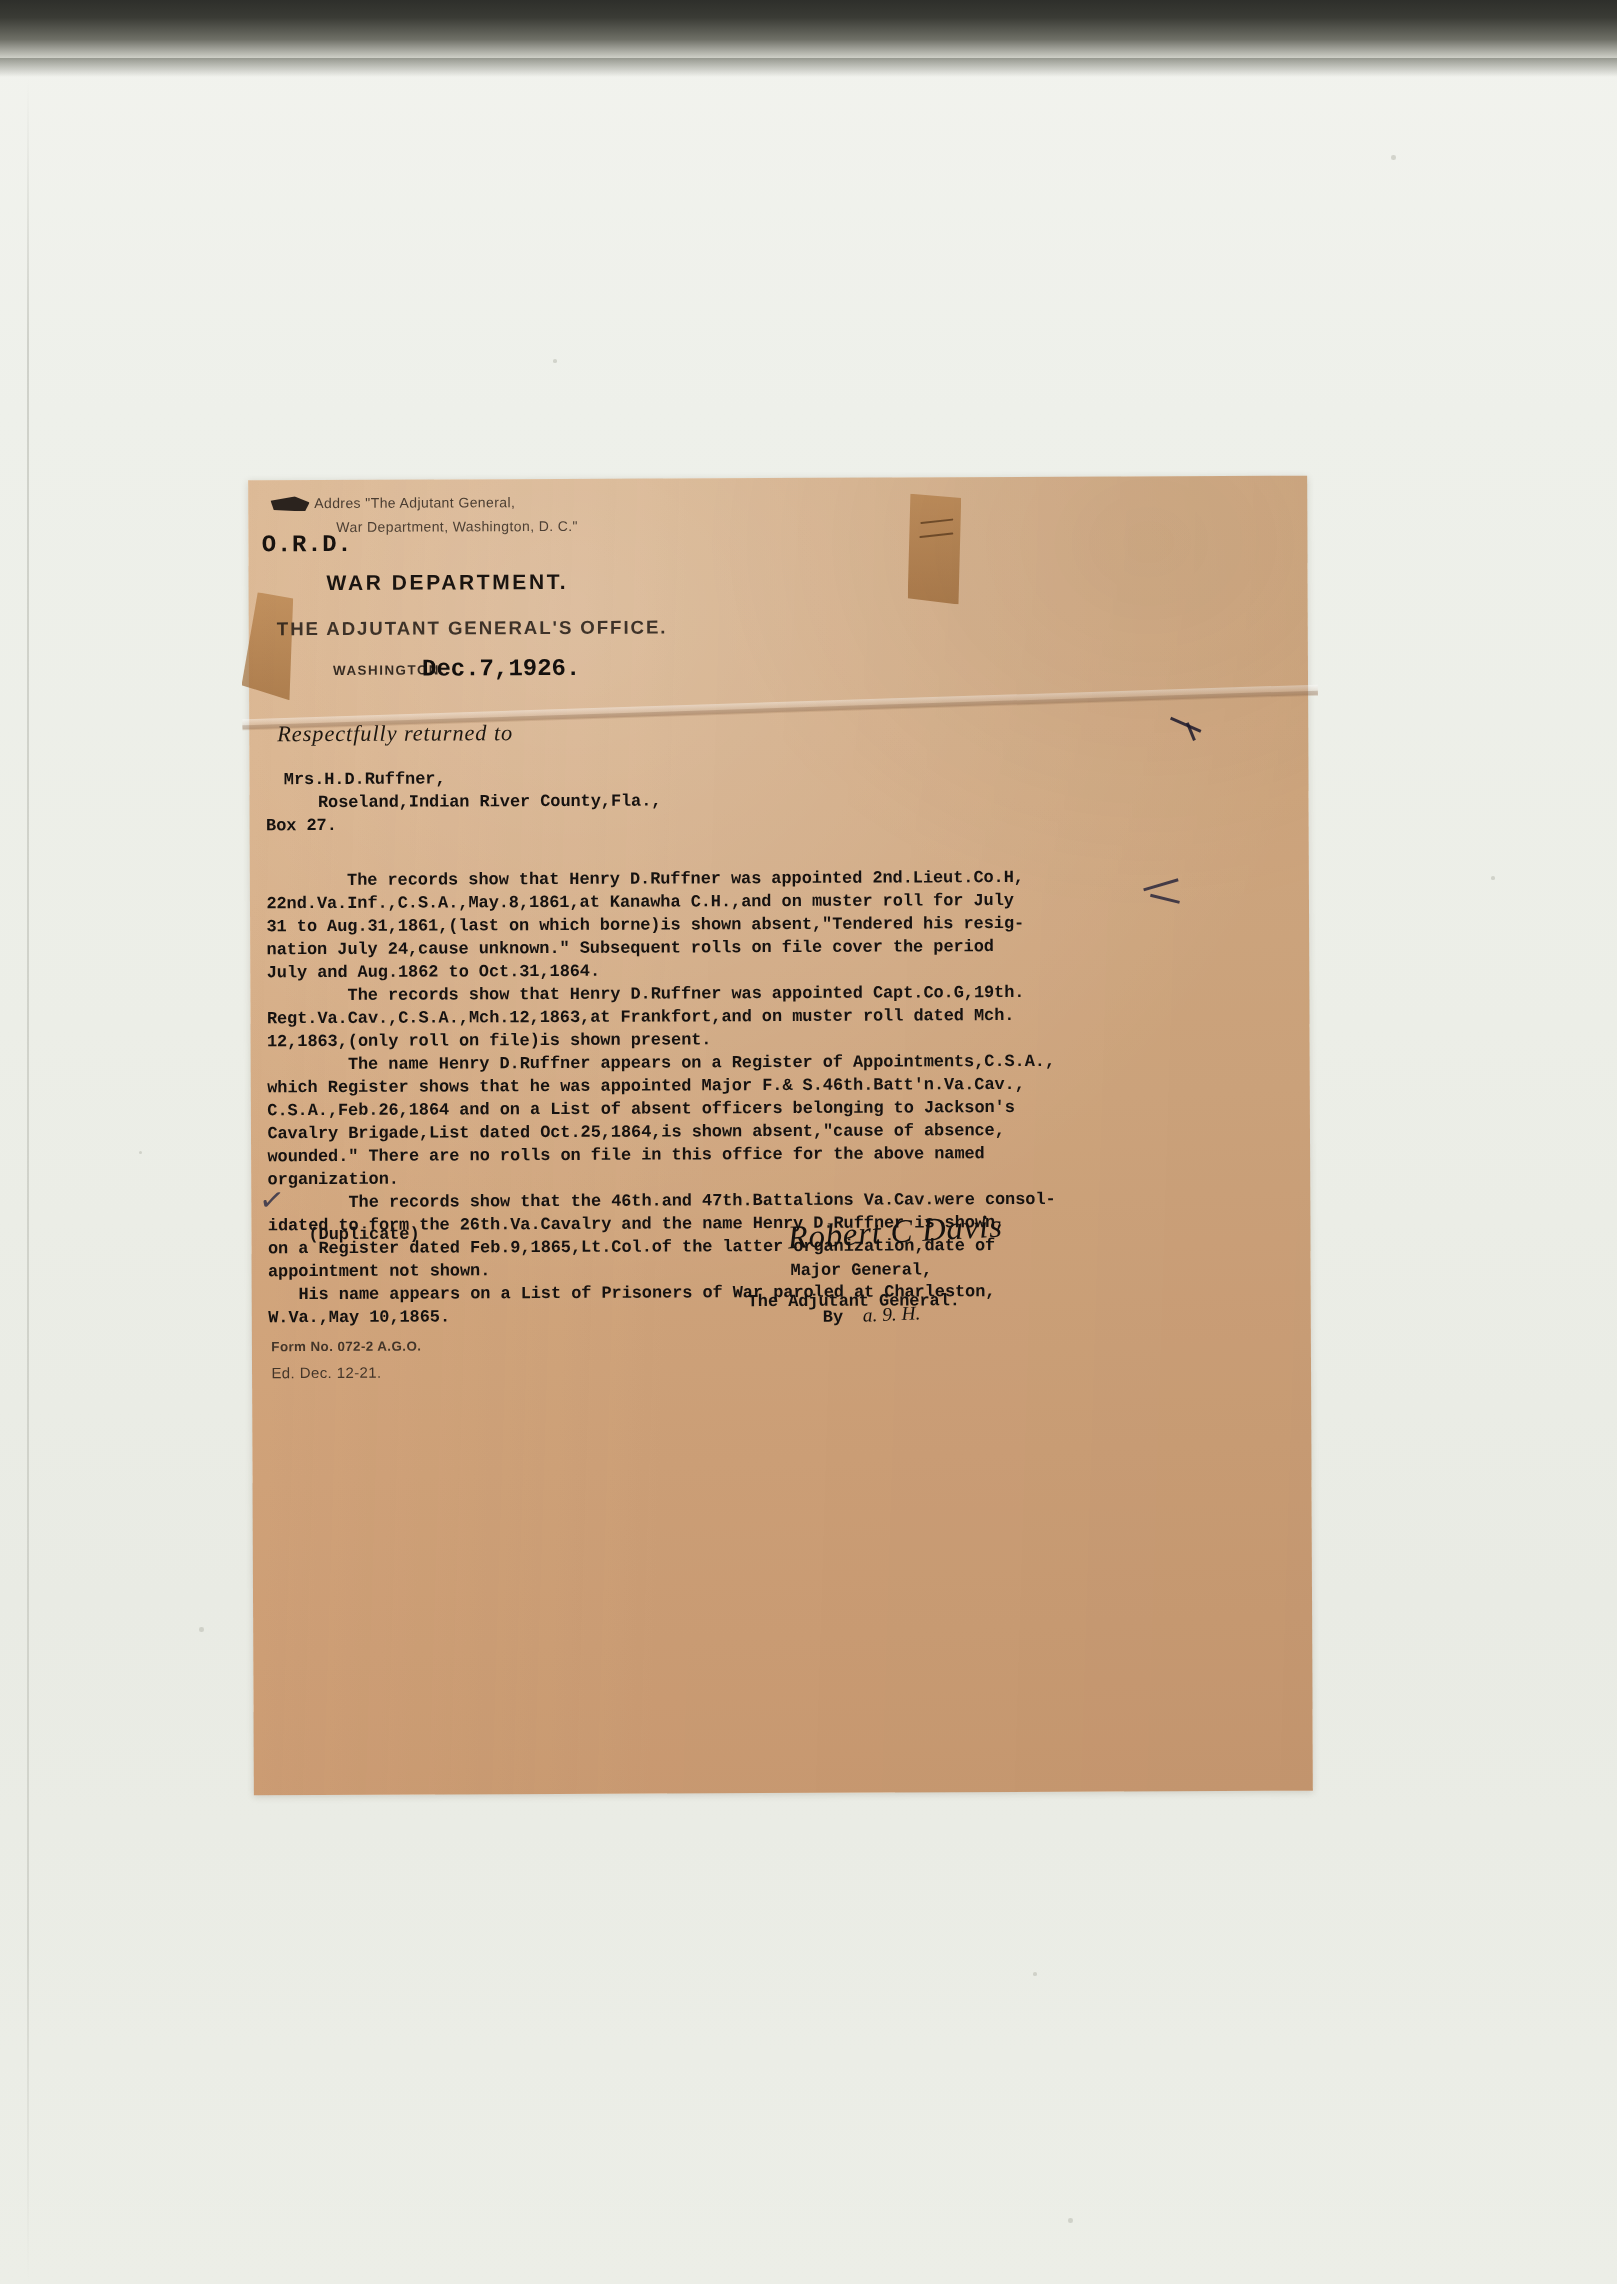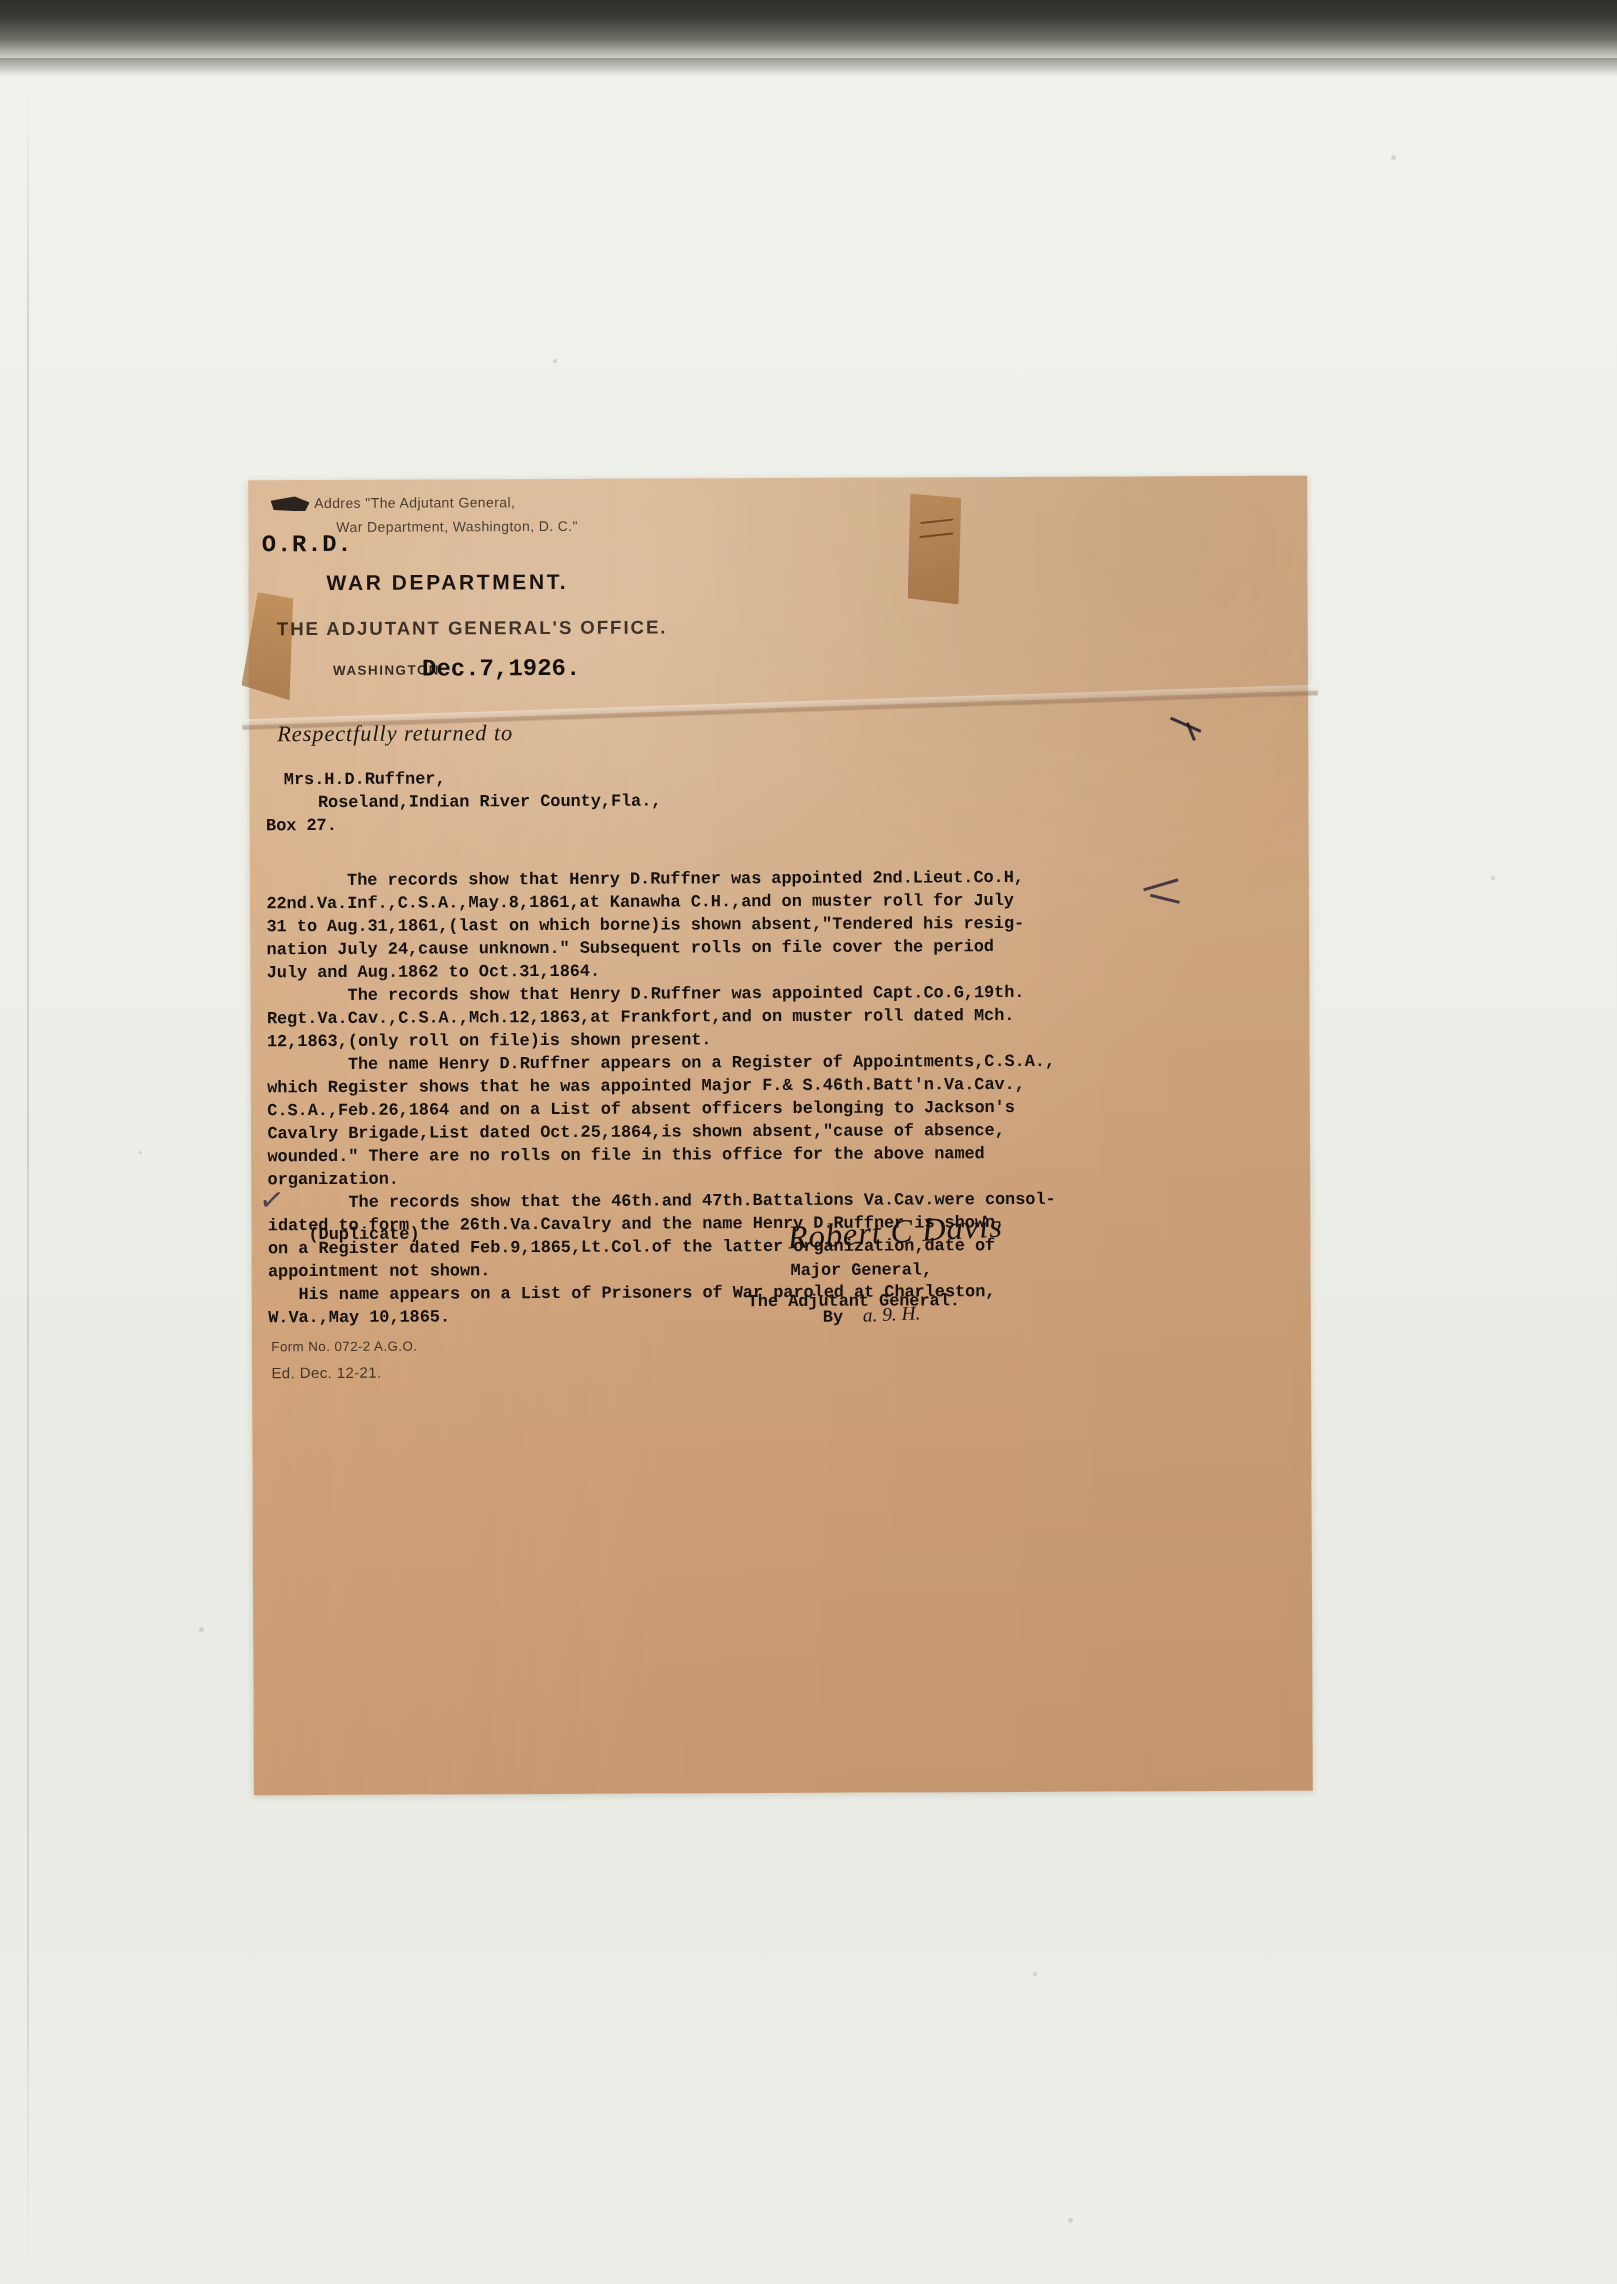--- a/index.html
+++ b/index.html
@@ -262,20 +262,21 @@
   }
 
   
   #form-no {
     position: absolute;
     left: 19.4px; top: 859px;
     font-size: 13.4px;
     letter-spacing: 0.4px;
     color: #2b221b;
     opacity: .85;
+    font-weight: bold;
   }
   #form-ed {
     position: absolute;
     left: 19.4px; top: 884px;
     font-size: 15px;
     letter-spacing: 0.4px;
     color: #2b221b;
     opacity: .85;
   }
 

